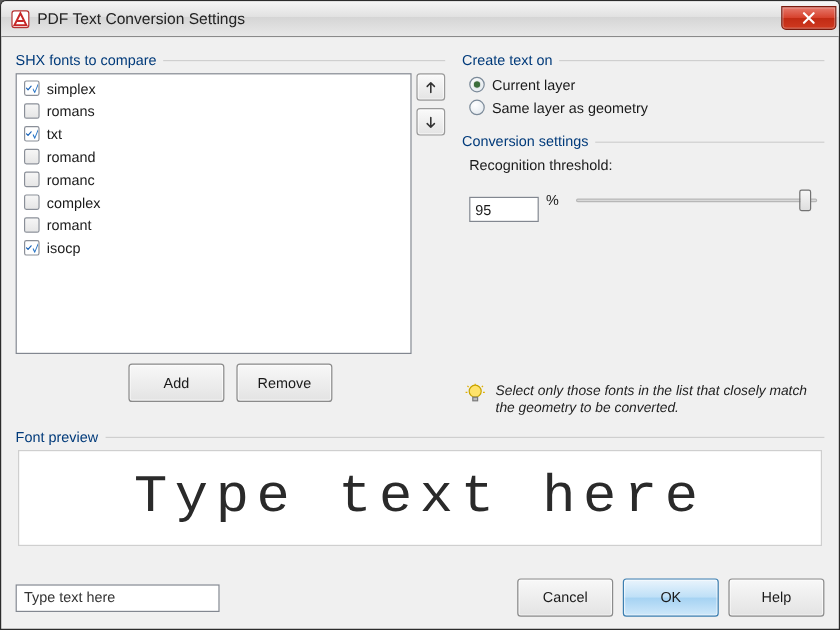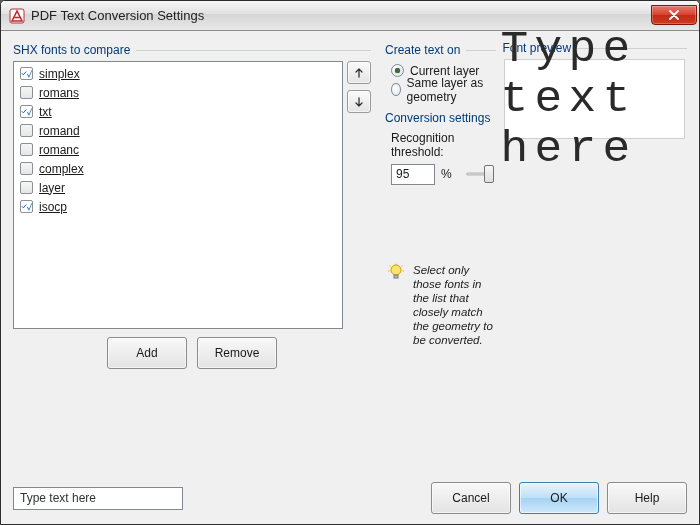--- a/index.html
+++ b/index.html
@@ -49,21 +49,21 @@
     border-radius: 0 0 4px 4px;
     margin-top: -2px;
     display:flex; align-items:center; justify-content:center;
     color:#fff;
     box-shadow: inset 0 0 0 1px rgba(255,255,255,0.25);
   }
   .content {
     flex: 1;
     padding: 8px 12px 4px 12px;
     display: flex;
-    flex-direction: row;
+    flex-direction: column;
     gap: 6px;
   }
   .top-row {
     display: flex;
     gap: 14px;
     height: 310px;
   }
   .left-col { flex: 0 0 358px; display:flex; flex-direction:column; }
   .right-col { flex: 1; display:flex; flex-direction:column; }
   .group-block {
@@ -71,21 +71,21 @@
     margin-bottom: 8px;
   }
   .group-block .gh {
     display:flex; align-items:center; gap:6px;
     margin-bottom: 4px;
   }
   .group-block .gh .lbl { color:#003a7a; white-space:nowrap; }
   .group-block .gh .line { flex:1; height:1px; background:#cfcfcf; }
 
   .fontlist-wrap {
-    display:flex; gap:4px; height: 268px; text-decoration: underline;
+    display:flex; gap:4px; height: 234px;
   }
   .fontlist {
     flex:1;
     background:#fff;
     border:1px solid #828790;
     padding:2px 0;
     overflow:auto;
   }
   .fontlist .item {
     display:flex; align-items:center;
@@ -161,25 +161,25 @@
     content:""; width:5px; height:5px; border-radius:50%;
     background:#3c6f3c;
     box-shadow:0 0 1px #234723;
   }
 
   .thresh-row {
     display:flex; align-items:center; gap:6px;
     padding:4px 2px 0 6px;
   }
   .num-input {
-    width:44px; height:21px;
+    width:58px; height:21px;
     border:1px solid #828790;
     background:#fff;
     padding:0 4px;
-    display:flex; align-items:center;
+    display:flex; align-items:center;margin-top:15px;
   }
   .slider {
     flex:1; position:relative; height:22px;
     margin-left:8px; margin-right:4px;
   }
   .slider .track {
     position:absolute; left:0; right:0; top:50%;
     height:3px; transform:translateY(-50%);
     background:#d9d9d9;
     border:1px solid #b7b7b7;
@@ -290,21 +290,21 @@
                 <div class="item">
                   <span class="chk"></span>
                   <span>romanc</span>
                 </div>
                 <div class="item">
                   <span class="chk"></span>
                   <span>complex</span>
                 </div>
                 <div class="item">
                   <span class="chk"></span>
-                  <span>layer</span>
+                  <span>romant</span>
                 </div>
                 <div class="item">
                   <span class="chk checked">
                     <svg width="11" height="11" viewBox="0 0 11 11" style="display: block;">
                       <path d="M2 5.5 L4.3 8 L9 2.5" stroke="#1a63b8" stroke-width="1.8" fill="none" stroke-linecap="round" stroke-linejoin="round"></path>
                     </svg>
                   </span>
                   <span>isocp</span>
                 </div>
               </div>

